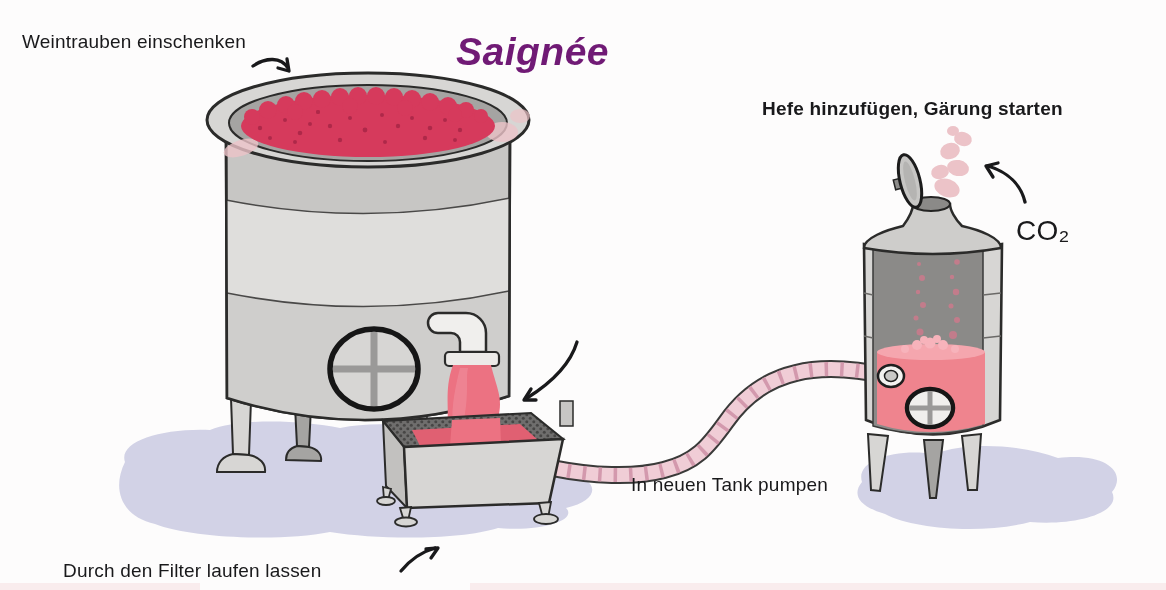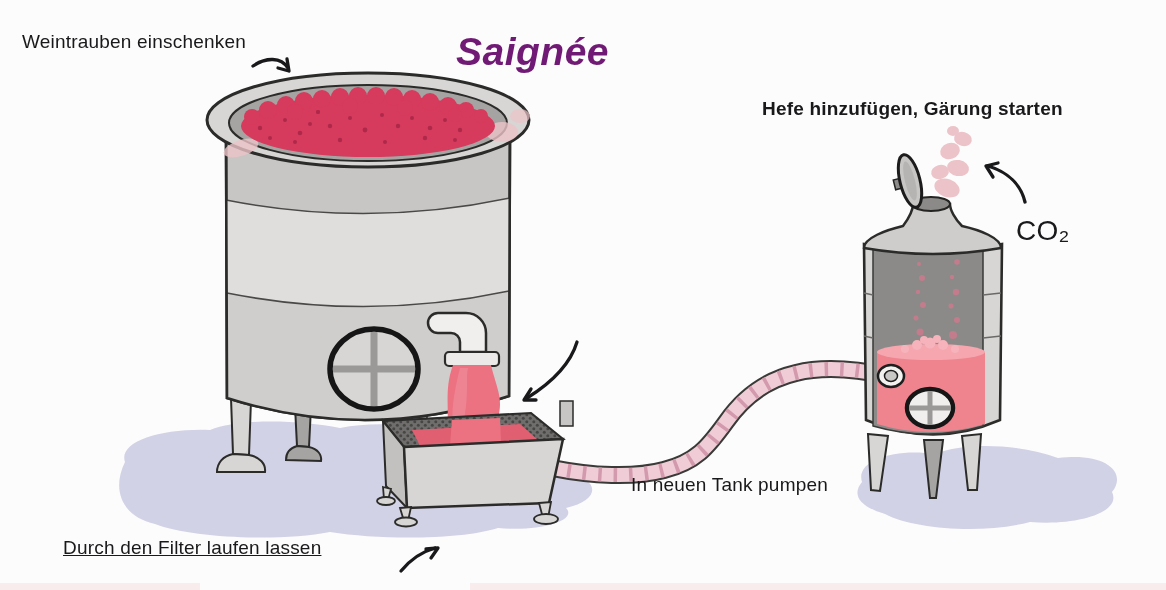--- a/index.html
+++ b/index.html
@@ -22,21 +22,21 @@
     position:absolute;
     left:456px;top:30px;width:290px;
     font-size:39px;font-weight:700;font-style:italic;
     color:#701a75;letter-spacing:.5px;
   }
   .lbl-pour{left:22px;top:31px;}
   .lbl-yeast{left:762px;top:98px;font-weight:bold;}
   .lbl-co2{left:1016px;top:215px;font-size:28px;}
   .lbl-juice{left:538px;top:307px;}
   .lbl-pump{left:595px;top:474px;margin-left:36px;}
-  .lbl-filter{left:63px;top:537px;text-decoration:underline;}
+  .lbl-filter{left:63px;top:560px;}
   .edge-tint{position:absolute;bottom:0;height:7px;background:rgba(242,205,210,.35);}
   .edge-tint.l{left:0;width:200px;}
   .edge-tint.r{left:470px;width:696px;}
 
   
   .f-shadow{fill:var(--shadow-lavender,#d2d2e6);}
   .f-steel{fill:var(--steel-light,#d7d6d4);}
   .f-steel-mid{fill:var(--steel-mid,#c7c6c4);}
   .f-steel-band{fill:var(--steel-band,#dfdedc);}
   .f-steel-dark{fill:var(--steel-dark,#a5a4a2);}

